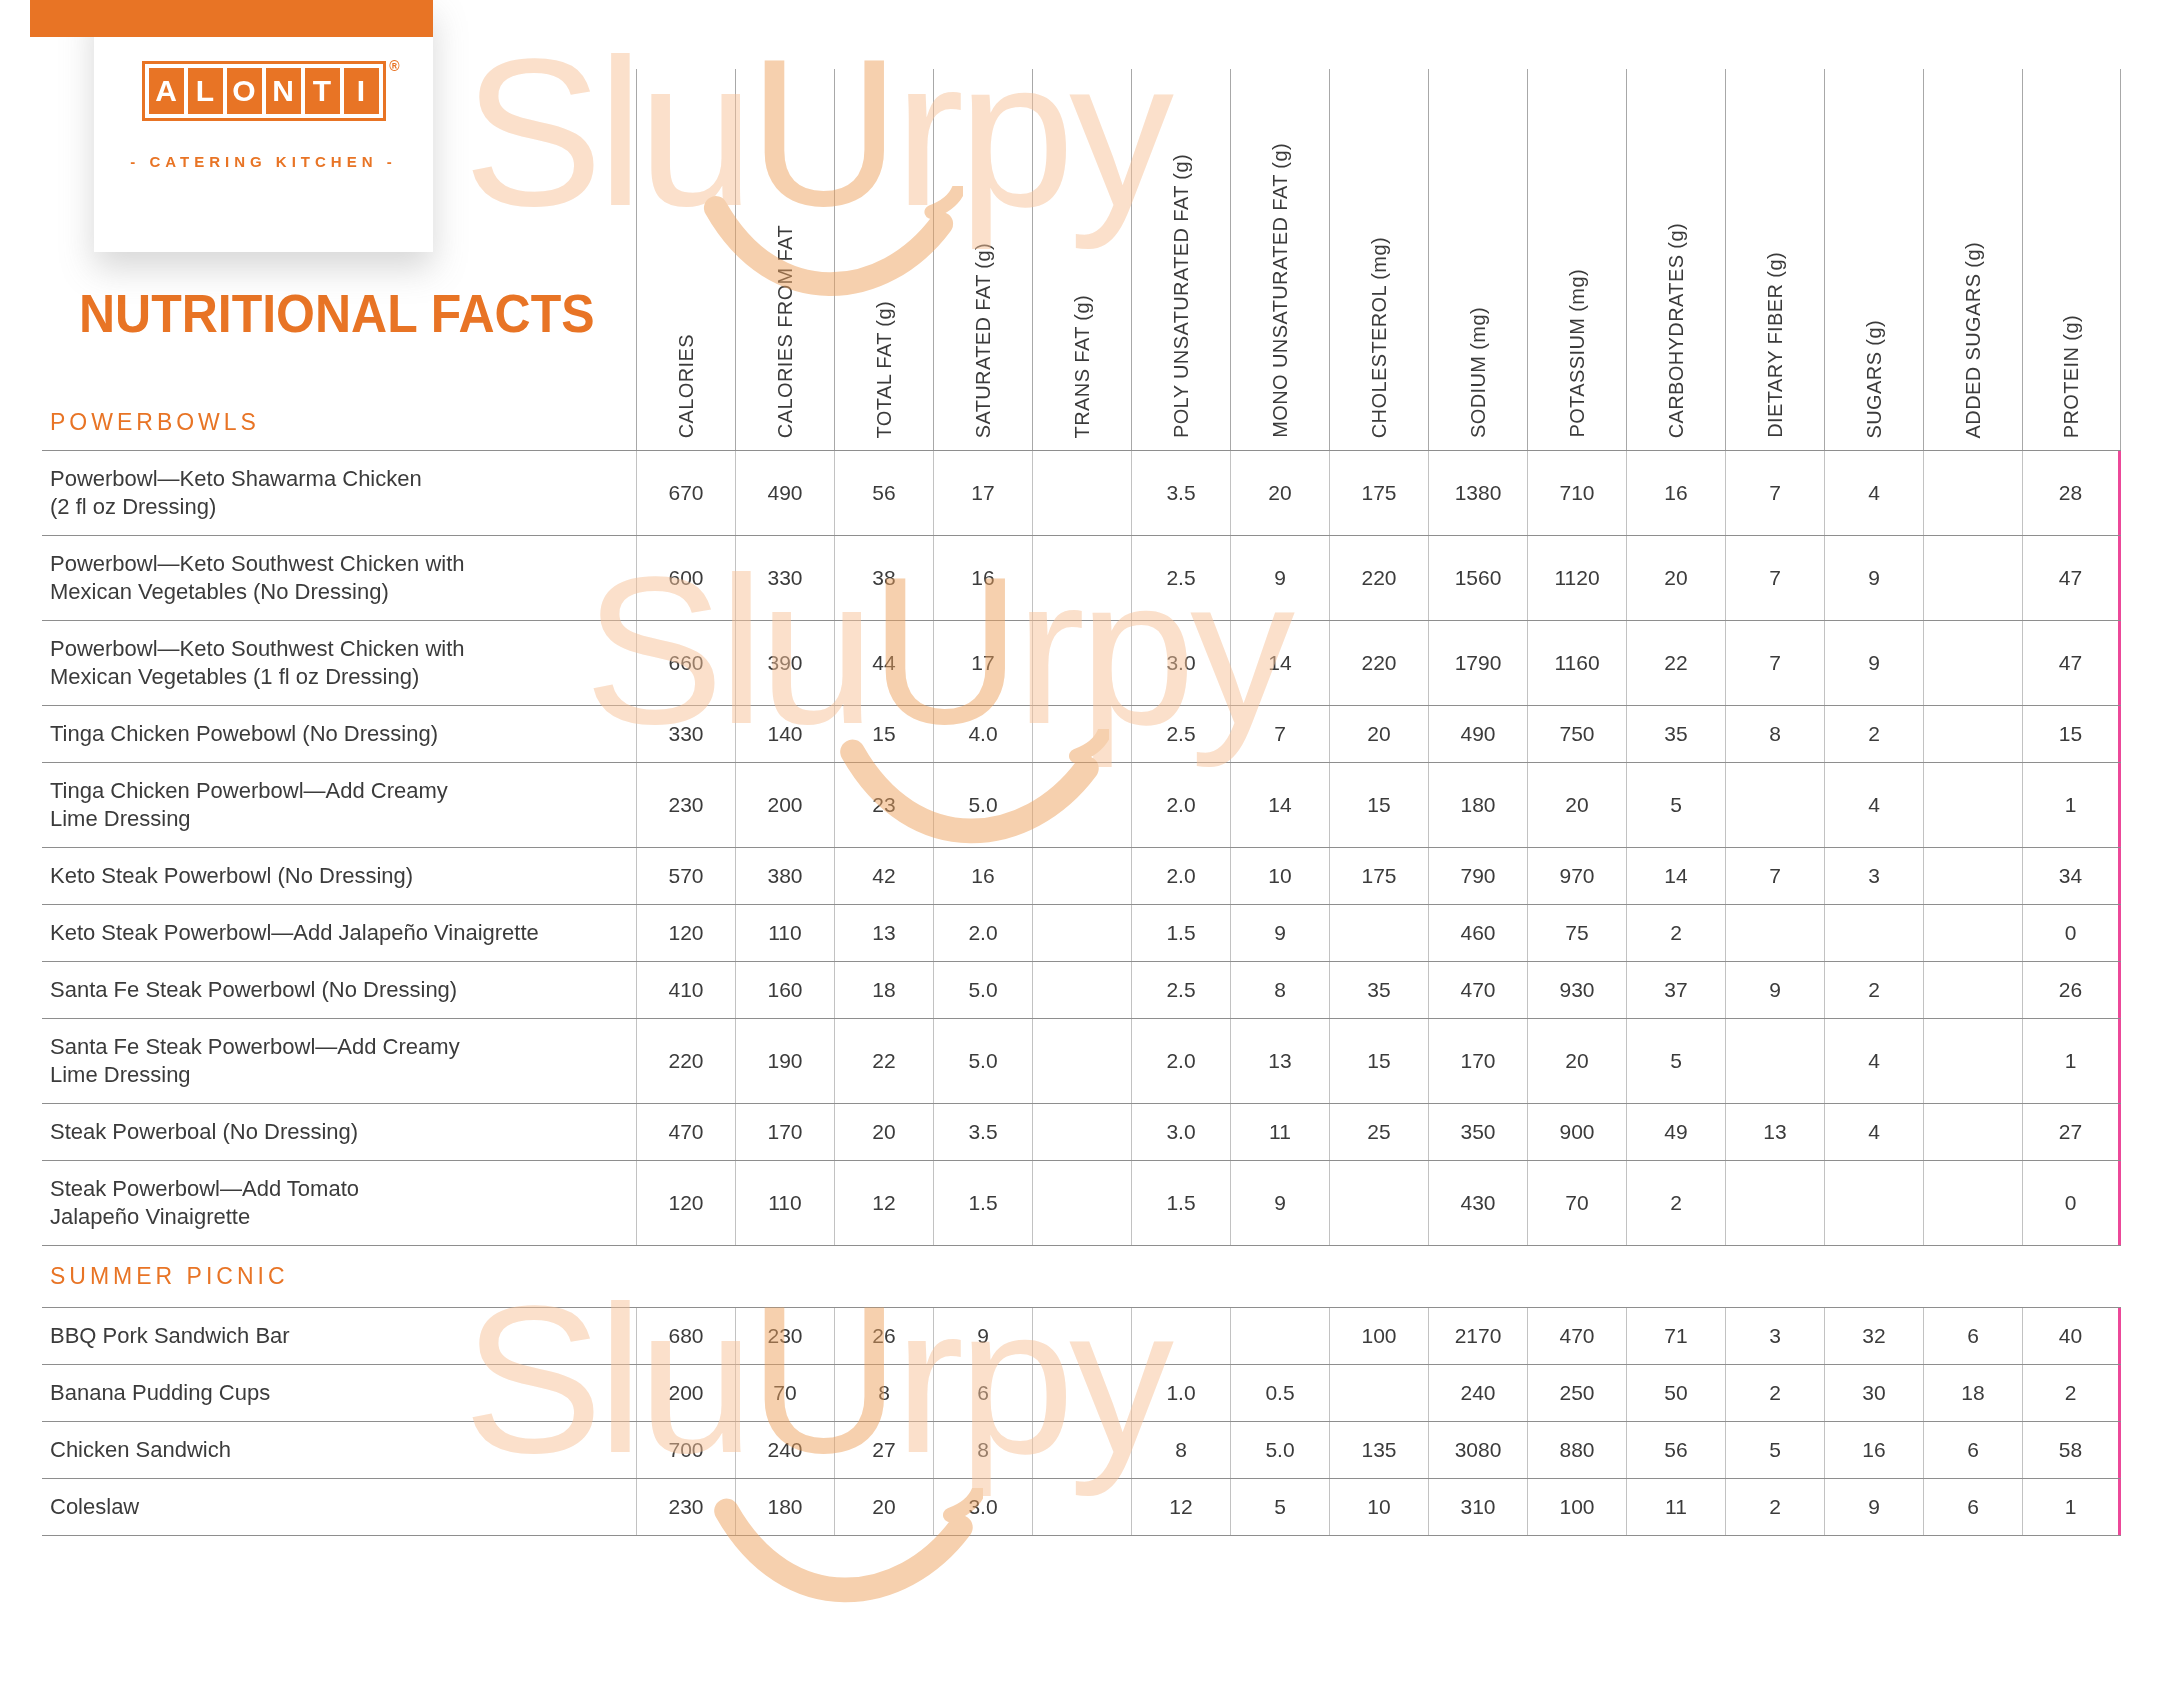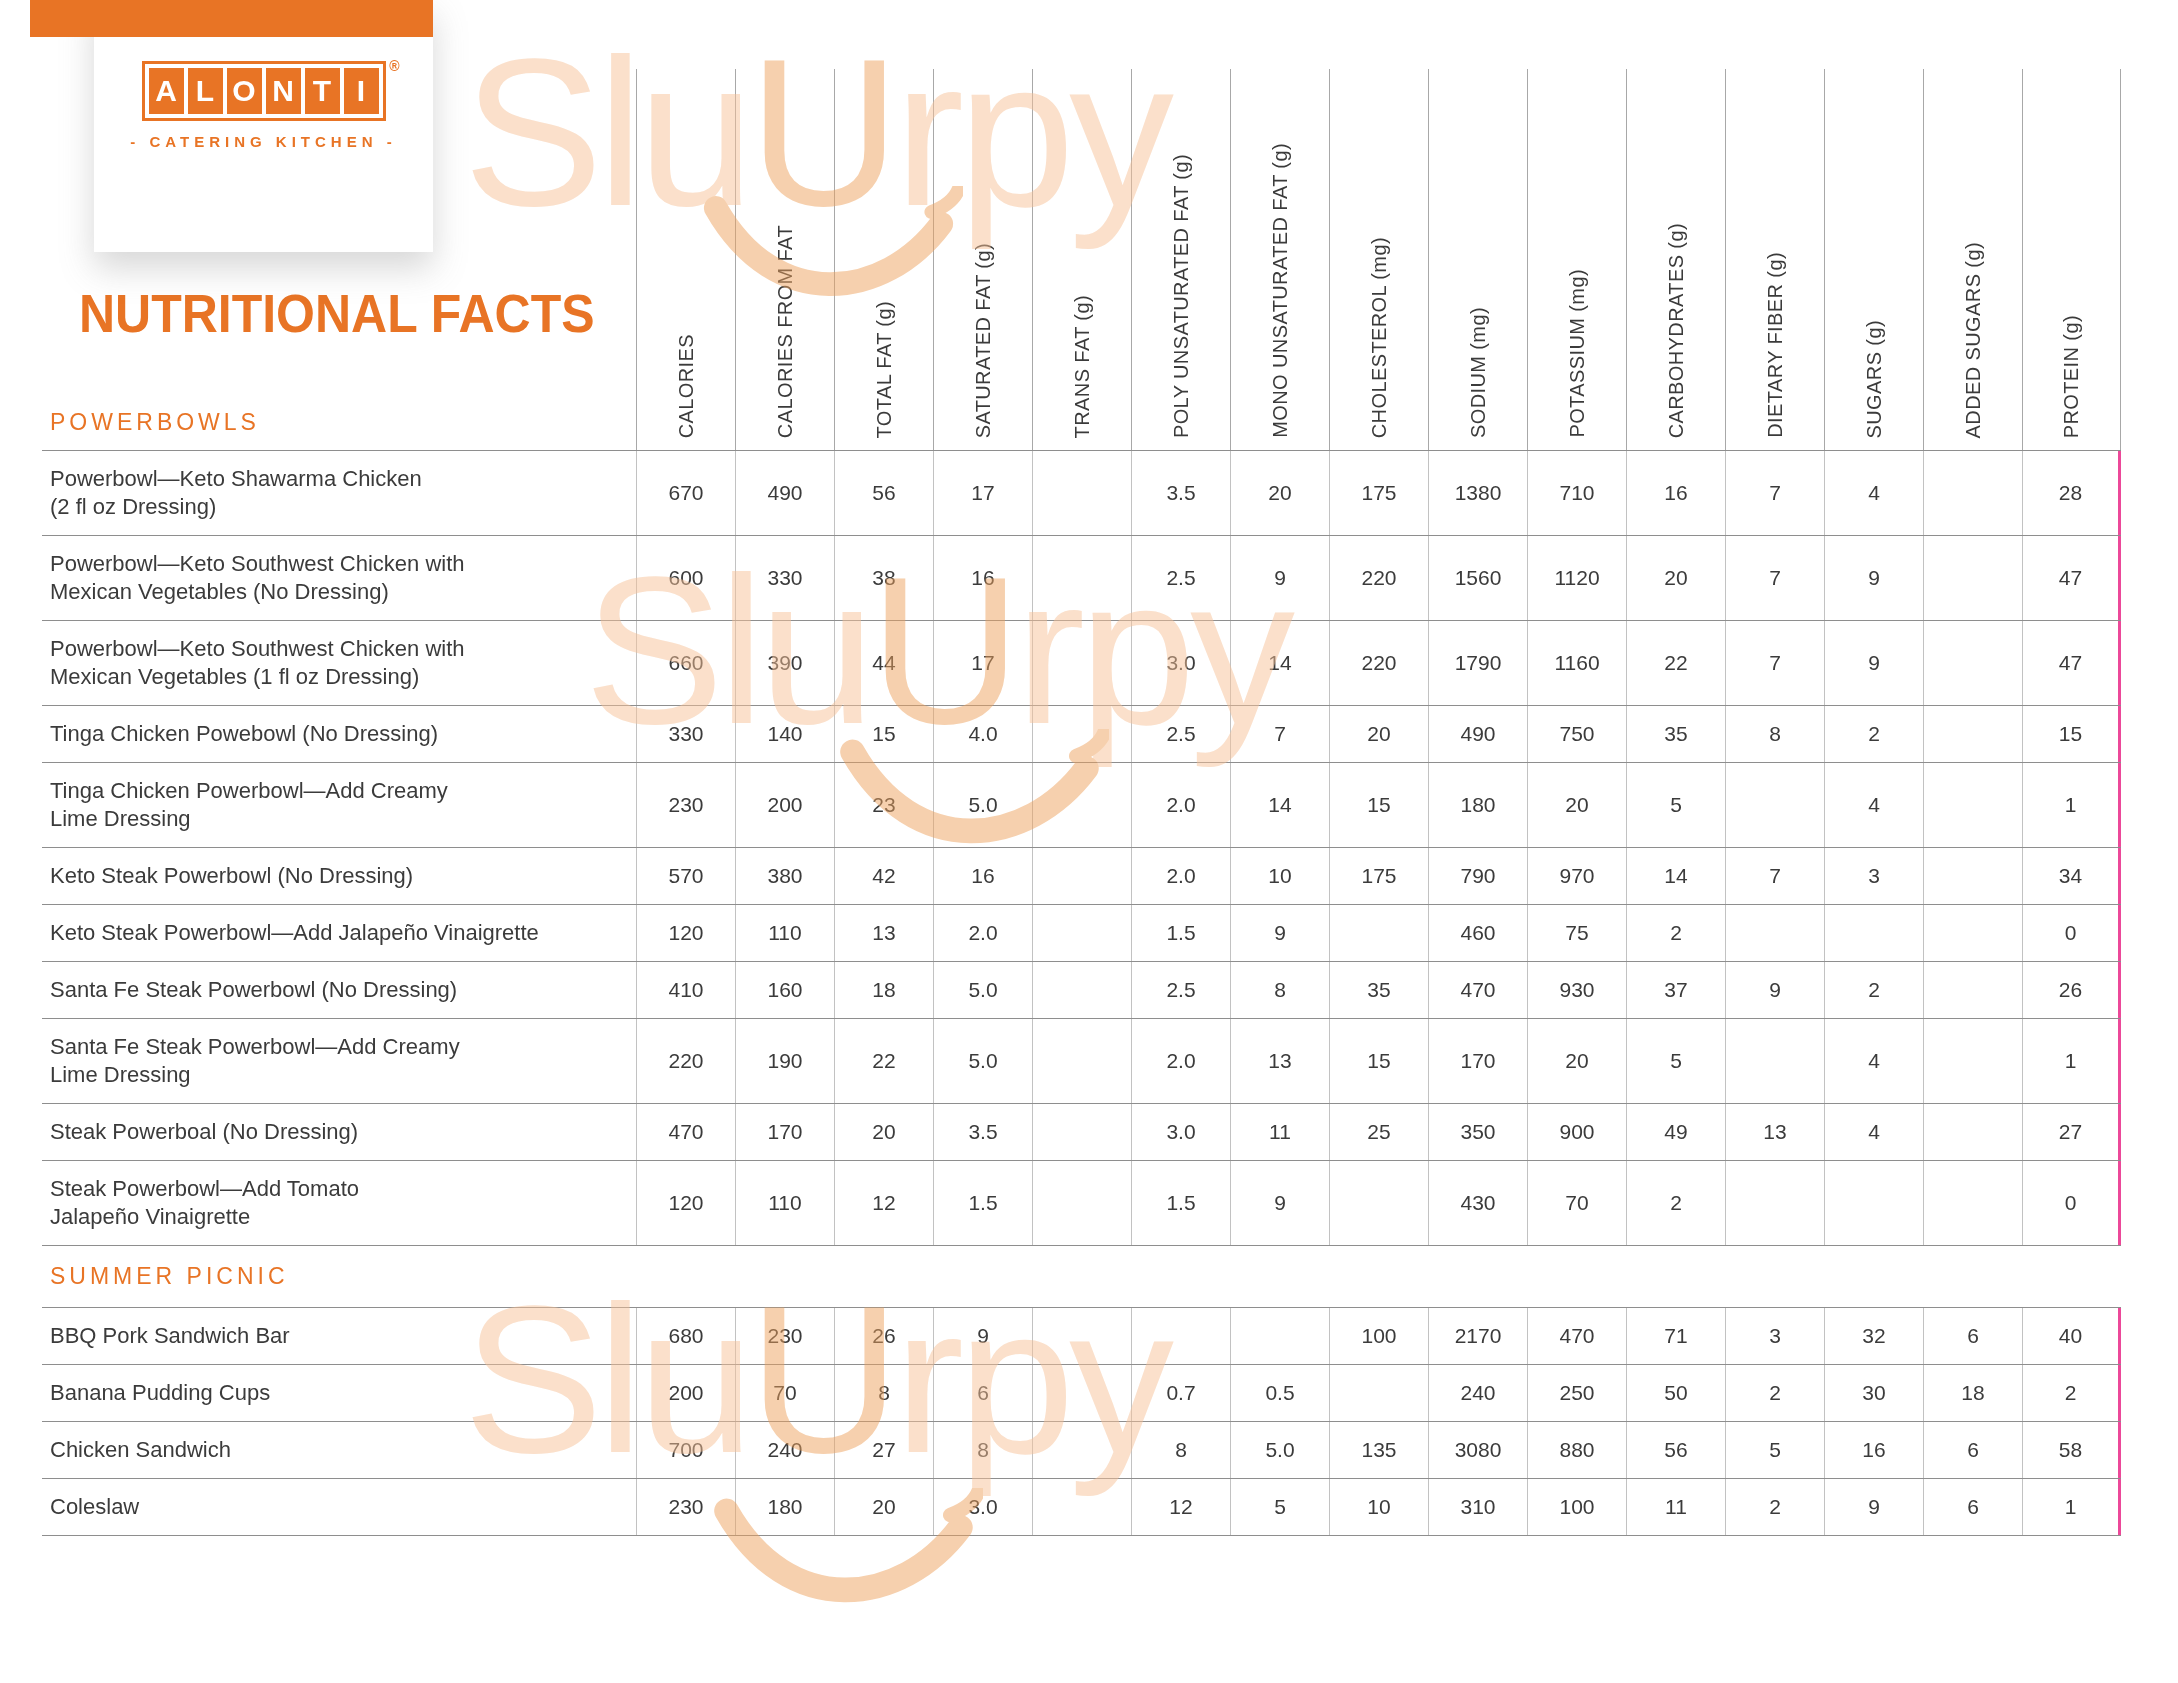--- a/index.html
+++ b/index.html
@@ -23,21 +23,21 @@
     box-shadow:0 16px 32px rgba(110,110,110,.28);z-index:5;
     display:flex;flex-direction:column;align-items:center;padding-top:61px;
   }
   .logo-outer{position:relative;border:3px solid var(--orange);padding:4px;display:inline-flex;}
   .logo-tiles{display:flex;gap:4px;}
   .logo-tile{
     width:35px;height:46px;background:var(--orange);color:#fff;font-weight:700;font-size:30px;
     display:flex;align-items:center;justify-content:center;
   }
   .reg{position:absolute;right:-17px;top:-6px;color:var(--orange);font-size:14px;font-weight:700;}
-  .tagline{margin-top:12px;color:var(--orange);font-size:15px;font-weight:700;letter-spacing:5px;white-space:nowrap;}
+  .tagline{margin-top:32px;color:var(--orange);font-size:15px;font-weight:700;letter-spacing:5px;white-space:nowrap;}
 
   .page-title{
     position:absolute;left:79px;top:283px;margin:0;color:var(--orange);
     font-size:51px;font-weight:700;letter-spacing:0;z-index:4;white-space:nowrap;
     transform:scale(.98,1.05);transform-origin:left top;
   }
 
   
   .table{position:absolute;left:42px;top:69px;width:2079px;z-index:3;}
   .col-name{flex:0 0 594px;width:594px;}
@@ -382,21 +382,21 @@
           <div class="cell col-val">6</div>
           <div class="cell col-val">40</div>
         </div>
         <div class="row">
           <div class="cell col-name">Banana Pudding Cups</div>
           <div class="cell col-val">200</div>
           <div class="cell col-val">70</div>
           <div class="cell col-val">8</div>
           <div class="cell col-val">6</div>
           <div class="cell col-val"></div>
-          <div class="cell col-val">0.7</div>
+          <div class="cell col-val">1.0</div>
           <div class="cell col-val">0.5</div>
           <div class="cell col-val"></div>
           <div class="cell col-val">240</div>
           <div class="cell col-val">250</div>
           <div class="cell col-val">50</div>
           <div class="cell col-val">2</div>
           <div class="cell col-val">30</div>
           <div class="cell col-val">18</div>
           <div class="cell col-val">2</div>
         </div>

